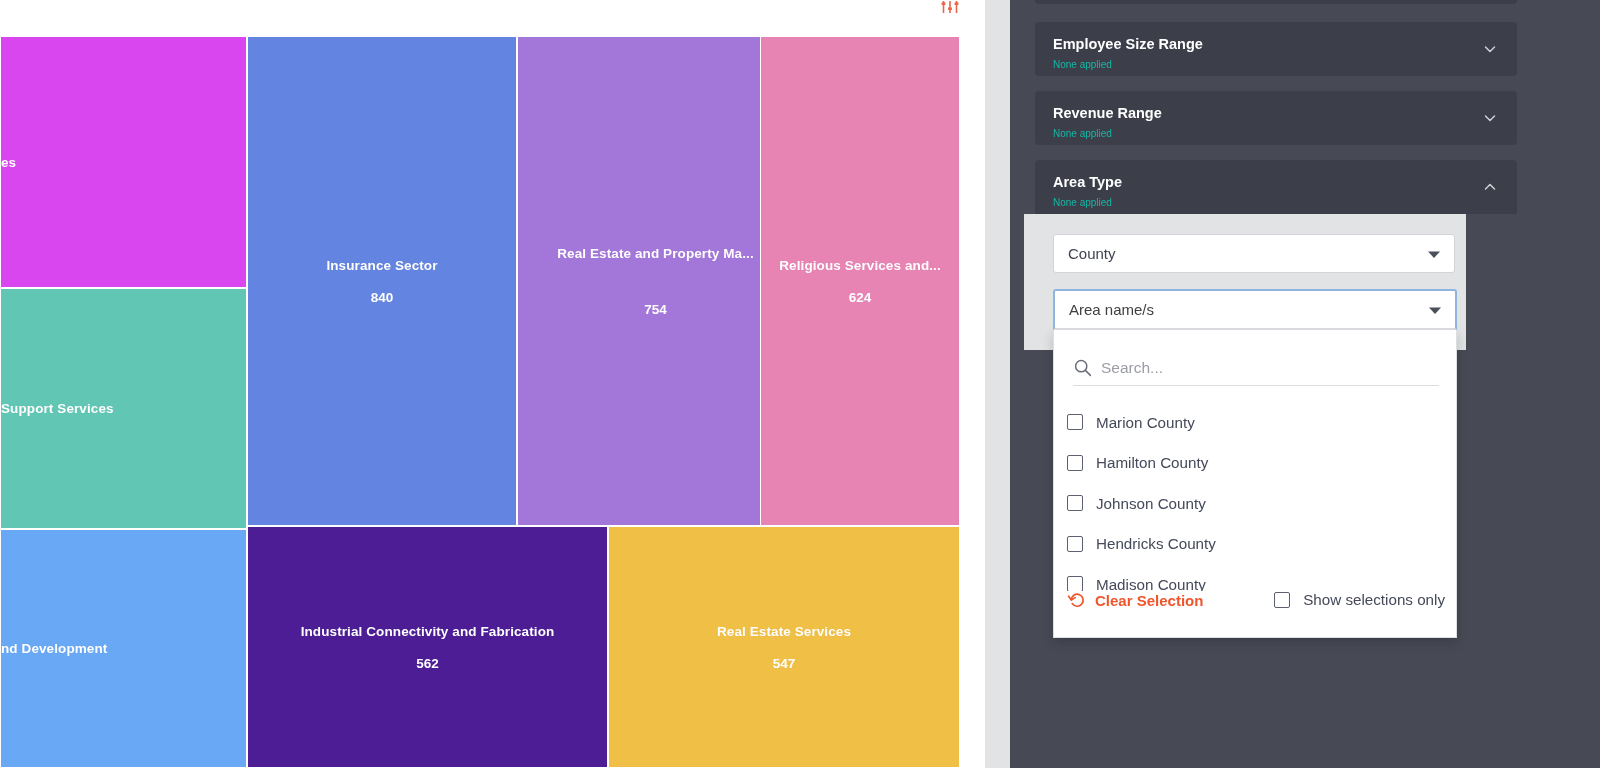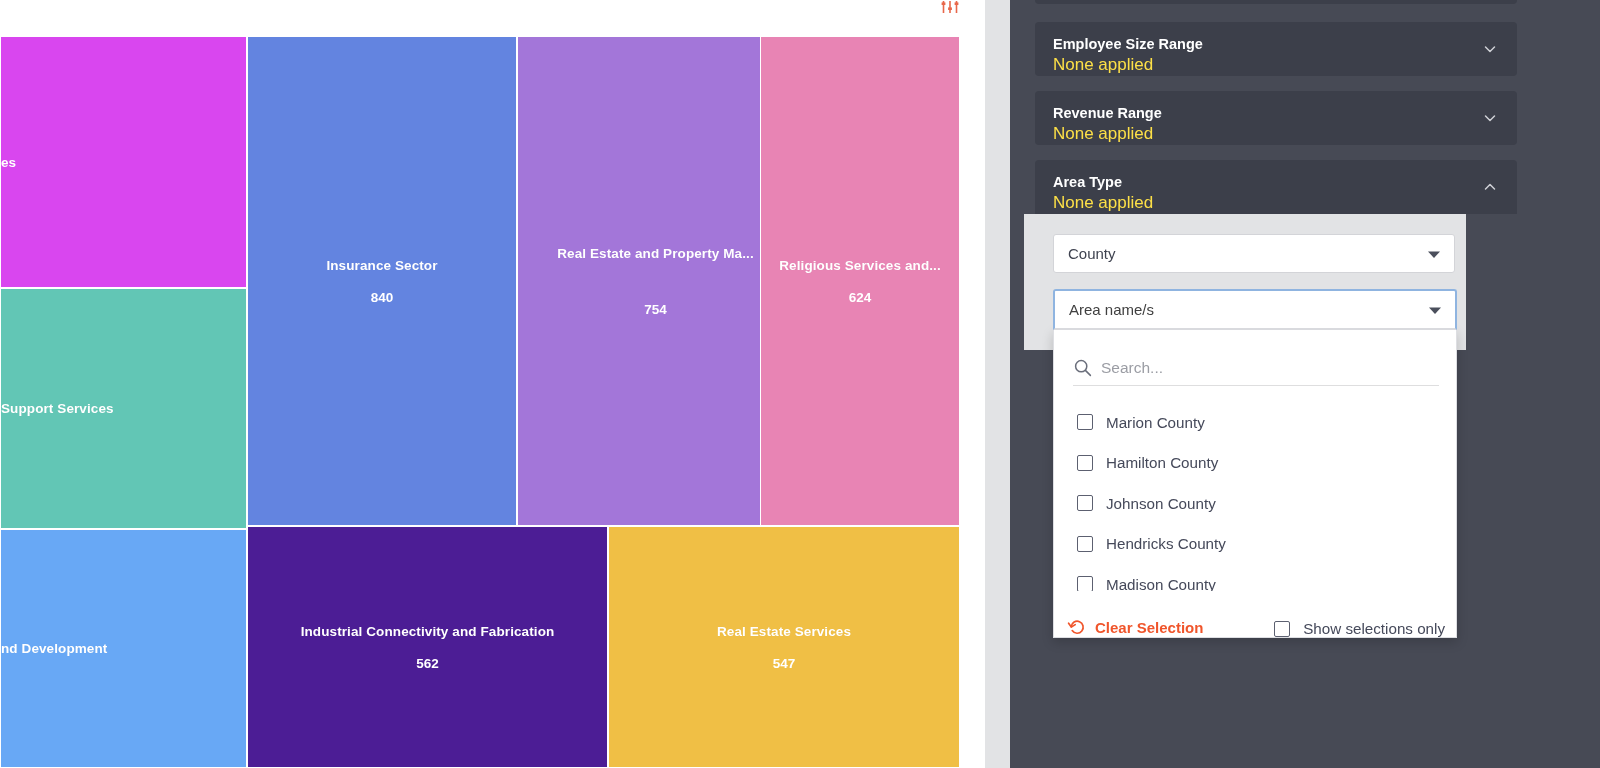--- a/index.html
+++ b/index.html
@@ -66,21 +66,21 @@
     width: 482px;
     background: #3c3f4a;
     border-radius: 4px;
     padding: 13px 18px 12px 18px;
   }
   .filter-card .fc-title {
     color: #ffffff; font-size: 14.5px; font-weight: bold;
     line-height: 19px;
   }
   .filter-card .fc-sub {
-    color: #fde047; font-size: 17px; line-height: 18px;
+    color: #14b8a6; font-size: 10px; line-height: 18px;
     margin-top: 2px;
   }
   .chevron {
     position: absolute; right: 18px; top: 50%;
     transform: translateY(-50%);
     width: 18px; height: 18px;
   }
 
   
   #card-partial { top: -14px; height: 18px; padding: 0; }
@@ -141,35 +141,35 @@
   #dd-search .s-icon { width: 20px; height: 20px; margin-right: 8px; }
   #dd-search .s-ph { color: #9b9da4; font-size: 15.5px; }
 
   #dd-list {
     position: absolute; left: 0; top: 72px;
     width: 404px; height: 190px;
     overflow: hidden;
   }
   .dd-item {
     height: 40.5px; display: flex; align-items: center;
-    padding-left: 23px;
+    padding-left: 13px;
     color: #45495a; font-size: 15.2px;
   }
   .cbox {
     width: 16px; height: 16px;
     border: 1.6px solid #5c6070;
     border-radius: 2px;
     margin-right: 13px; flex: none;
     background: #fff;
   }
   #dd-footer {
     position: absolute; left: 0; bottom: 0;
     width: 404px; height: 46px;
     background: #ffffff;
-    display: flex; align-items: flex-end;
+    display: flex; align-items: flex-start;
     padding: 0 13px 0 13px;
   }
   #clear-selection {
     display: flex; align-items: center;
     color: #f0552b; font-size: 15px; font-weight: bold;
   }
   #clear-selection .undo-icon { width: 19px; height: 19px; margin-right: 9px; }
   #show-sel-only {
     display: flex; align-items: center;
     margin-left: auto;

